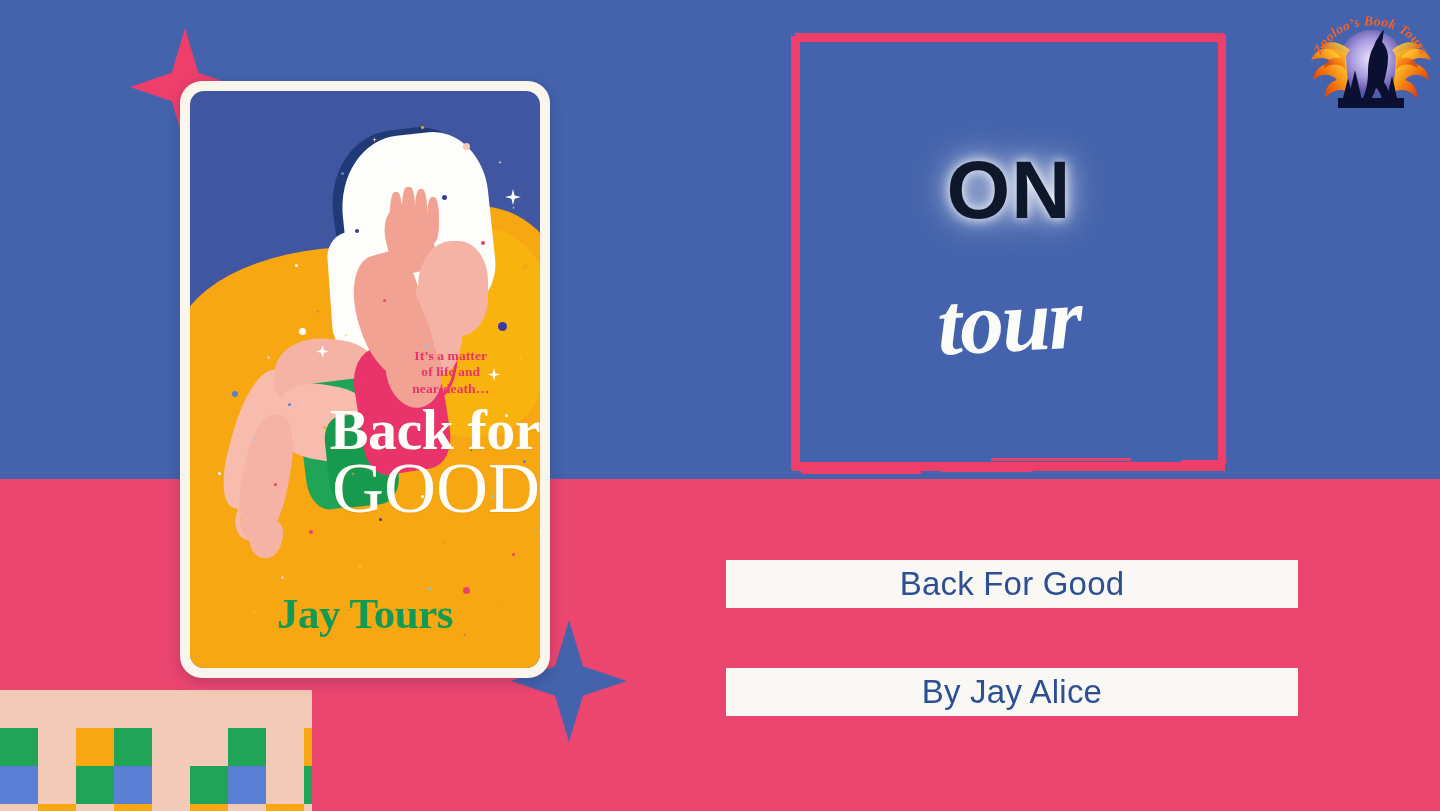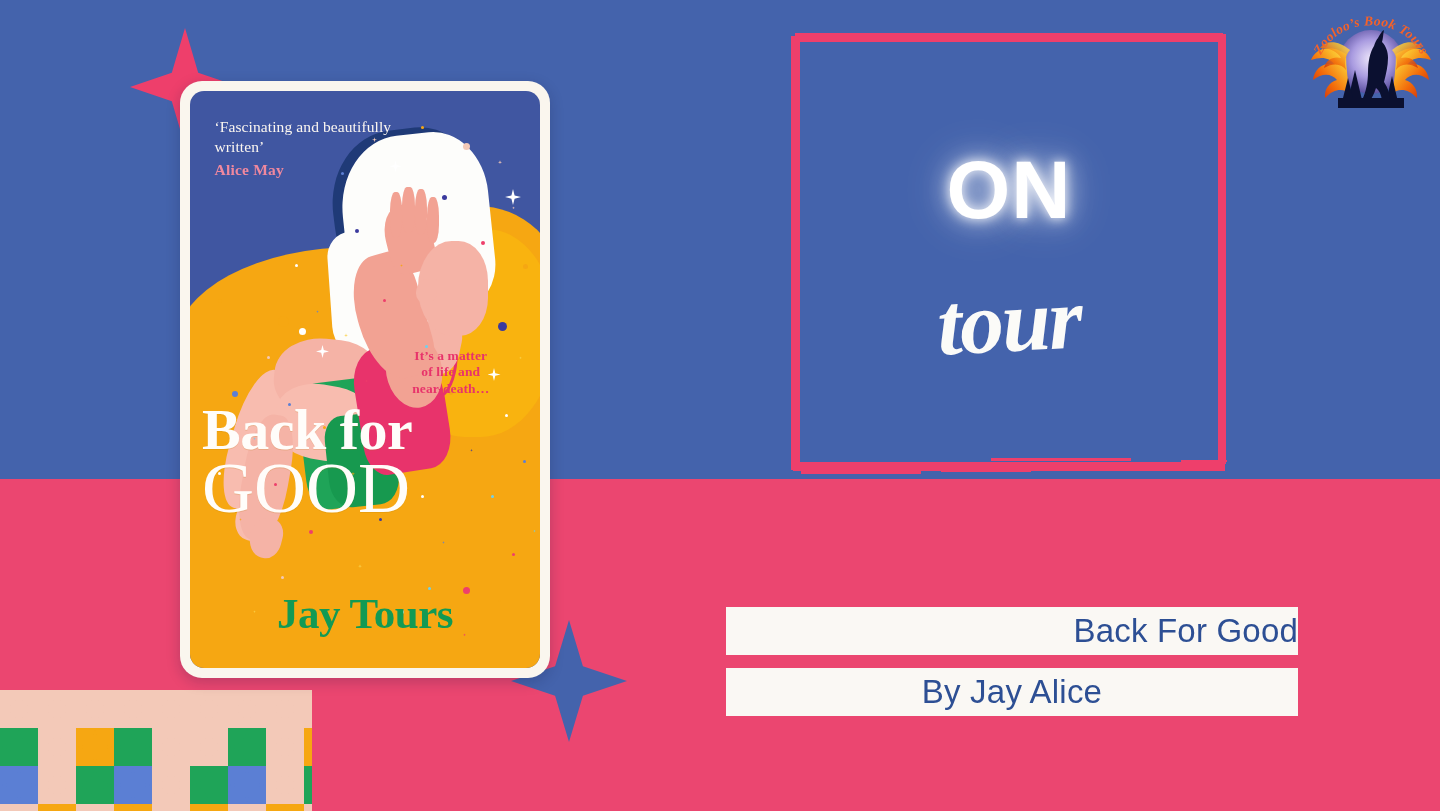--- a/index.html
+++ b/index.html
@@ -234,26 +234,25 @@
     position:absolute; right:5.5%; top:44.5%; width:40%;
     text-align:center;
     color:#E8336B; font-weight:bold;
     font-family:"Liberation Serif", serif;
     font-size:13.5px; line-height:1.22;
     letter-spacing:.1px;
   }
   
   #booktitle {
     position:absolute; left:0; right:0; top:54%;
-    text-align:left;
+    text-align:right;
     font-family:"Liberation Serif", serif;
     color:#FFFDFA;
     line-height:.93;
     text-shadow:0 1px 0 rgba(180,120,0,.18);
-    padding-left:12px;
   }
   #title-line1 { display:block; font-size:58px; font-weight:bold; letter-spacing:-.5px; }
   #title-line2 { display:block; font-size:72px; font-weight:normal; letter-spacing:0px; margin-top:-2px; }
   #bookauthor {
     position:absolute; left:0; right:0; bottom:5.2%;
     text-align:center;
     font-family:"Liberation Serif", serif;
     font-weight:bold; font-size:43px;
     color:#129A54; letter-spacing:-.5px;
   }
@@ -272,21 +271,21 @@
   #tour-frame .e-right  { left:427px;top:1px;   width:8px;   height:430px;}
   #tour-frame .e-bottom { left:2px;  top:429px; width:432px; height:9px;  }
   
   #tour-frame .frag { position:absolute; background:#EE3F6B; }
 
   #on-word {
     position:absolute; left:0; right:0; top:110px;
     text-align:center;
     font-family:"Liberation Sans", sans-serif;
     font-weight:bold; font-size:82px;
-    color:#ffffff; letter-spacing:1px;
+    color:#0f172a; letter-spacing:1px;
     text-shadow:
       0 0 12px rgba(255,255,255,.95),
       0 0 26px rgba(255,255,255,.75),
       0 0 48px rgba(255,255,255,.45);
   }
   #tour-word {
     position:absolute; left:0; right:0; top:238px;
     text-align:center;
     font-family:"Liberation Serif", serif;
     font-style:italic; font-weight:bold;
@@ -299,21 +298,21 @@
   .info-bar {
     position:absolute; left:726px; width:572px; height:48px;
     background:#FAF8F4;
     display:flex; align-items:center; justify-content:center;
     color:#2D4F94;
     font-size:33px;
     font-family:"Liberation Sans", sans-serif;
     letter-spacing:.2px;
   }
   #bar-dates { top:498px; }
-  #bar-title { top:607px;justify-content:flex-end; }
+  #bar-title { top:560px; }
   #bar-author{ top:668px; }
 
   
   #logo {
     position:absolute; left:1308px; top:4px; width:126px; height:110px;
   }
   #logo svg { display:block; }
 </style>
 </head>
 <body>
@@ -522,24 +521,20 @@
           <div class="spark" style="left: 98%; top: 76%; width: 3px; height: 3px; background: rgb(111, 208, 238);"></div>
           <div class="dot" style="left: 25%; top: 39%; width: 11px; height: 11px; background: rgb(246, 167, 18);"></div>
           <div class="dot" style="left: 31%; top: 41%; width: 7px; height: 7px; background: rgb(255, 255, 255);"></div>
           <div class="dot" style="left: 78%; top: 86%; width: 7px; height: 7px; background: rgb(238, 63, 107);"></div>
           <div class="spark" style="left: 90%; top: 17%; width: 16px; height: 16px; background: rgb(255, 255, 255);"></div>
           <div class="spark" style="left: 57%; top: 12%; width: 12px; height: 12px; background: rgb(255, 255, 255);"></div>
           <div class="spark" style="left: 36%; top: 44%; width: 13px; height: 13px; background: rgb(255, 255, 255);"></div>
           <div class="spark" style="left: 85%; top: 48%; width: 13px; height: 13px; background: rgb(255, 255, 255);"></div>
         </div>
 
-      <div id="blurb">
-        <span>‘Fascinating and beautifully written’</span>
-        <span id="blurb-author">Alice May</span>
-      </div>
 
       <div id="tagline">
         <span>It’s a matter</span><br>
         <span>of life and</span><br>
         <span>near-death…</span>
       </div>
 
       <div id="booktitle">
         <span id="title-line1">Back for</span>
         <span id="title-line2">GOOD</span>

